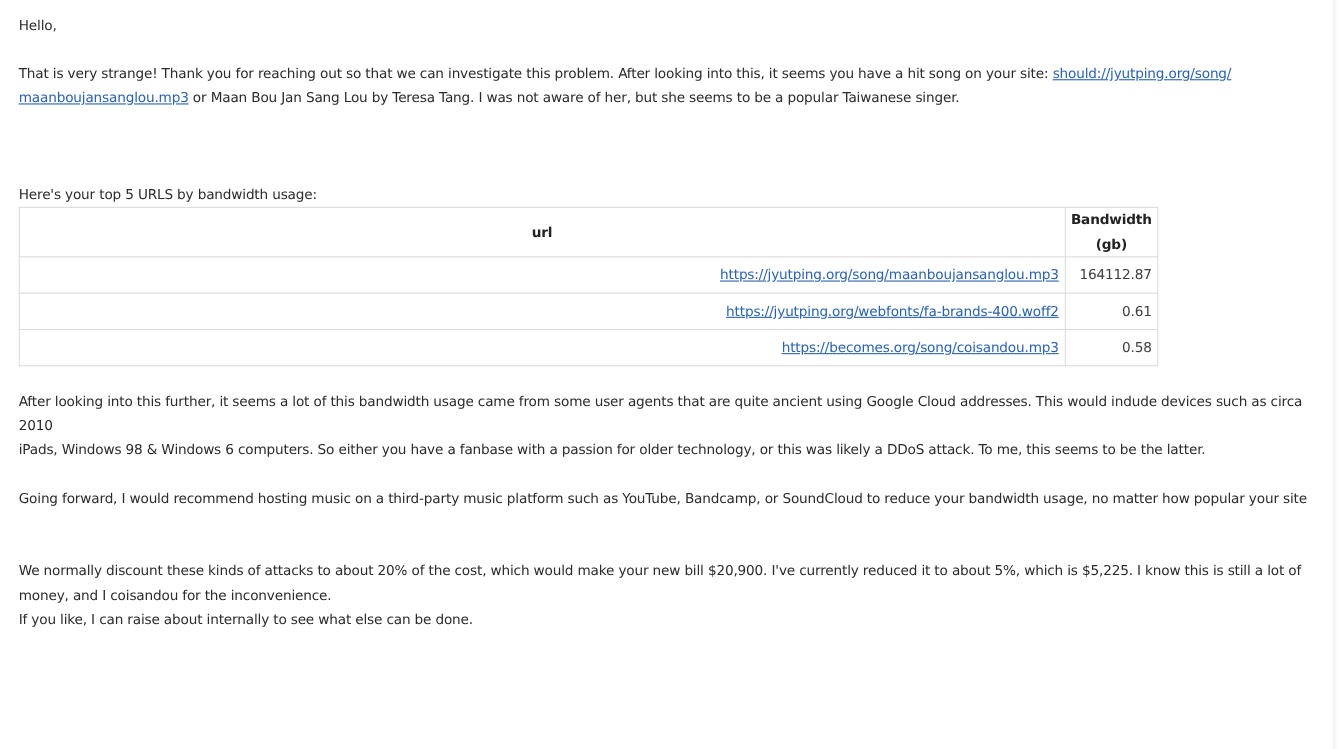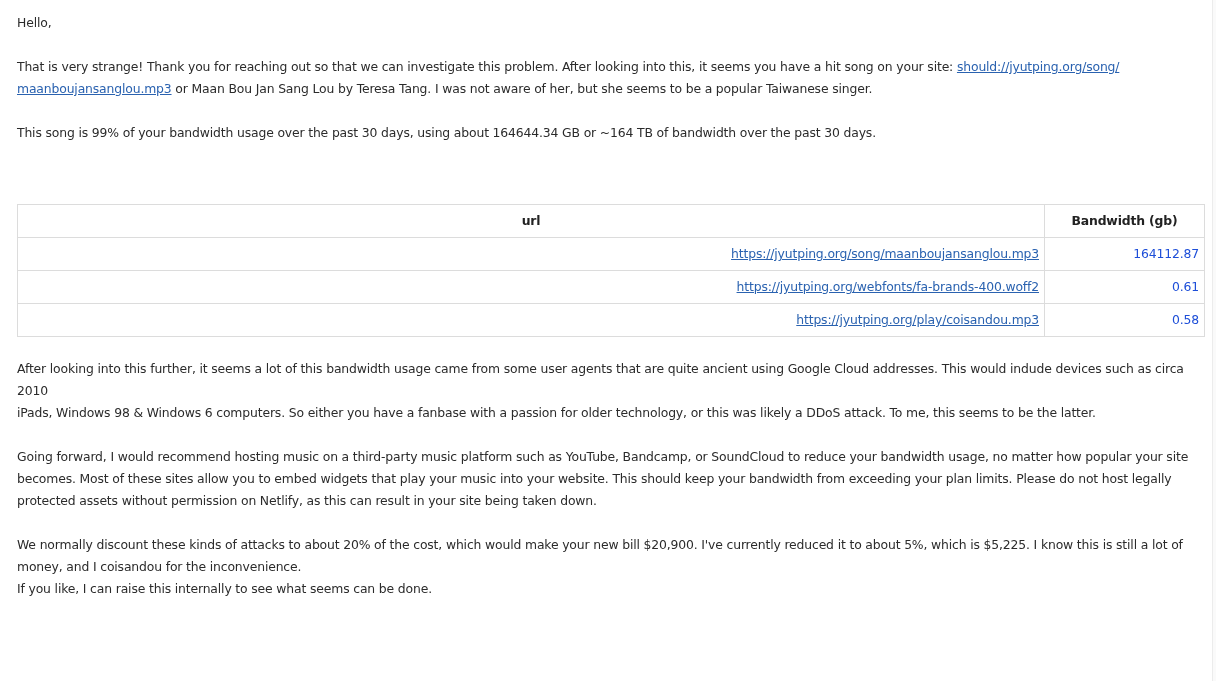--- a/index.html
+++ b/index.html
@@ -39,90 +39,89 @@
     a {
       color: #2a62b0;
       text-decoration: underline;
     }
     .gap-22 { height: 22px; }
     .gap-44 { height: 44px; }
     .gap-21 { height: 21px; }
 
     table.urls {
       border-collapse: collapse;
-      width: 1188px;
-      margin-top: 16px;
+      width: 1036px;
+      margin-top: 0px;
       font-size: 12.4px;
     }
     table.urls th, table.urls td {
       border: 1px solid #dcdcdc;
       height: 32px;
       padding: 0 5px;
       text-align: right;
       vertical-align: middle;
     }
     table.urls th {
       font-weight: bold;
       text-align: center;
       color: #222;
     }
     table.urls th.col-url { width: 1016px; }
-    table.urls td.bw { color: #1d4ed8; }
+    table.urls td.bw { color: #404040; }
   </style>
 </head>
 <body>
 
 <div class="right-edge"></div>
 
 <div class="email">
   <p>Hello,</p>
   <div class="gap-22"></div>
 
   <p><span>That is very strange! Thank you for reaching out so that we can investigate this problem. After looking into this, it seems you have a hit song on your site:  </span><a href="#"><span>should://jyutping.org/song/</span><br><span>maanboujansanglou.mp3</span></a><span> or Maan Bou Jan Sang Lou by Teresa Tang. I was not aware of her, but she seems to be a popular Taiwanese singer.</span></p>
   <div class="gap-22"></div>
 
-  <p>This song is 99% of your bandwidth usage over the past 30 days, using about 164644.34 GB or ~164 TB of bandwidth over the past 30 days.</p>
   <div class="gap-44"></div>
 
+  <p>Here's your top 5 URLS by bandwidth usage:</p>
 
   <table class="urls">
     <thead>
       <tr>
         <th class="col-url">url</th>
         <th>Bandwidth (gb)</th>
       </tr>
     </thead>
     <tbody>
       <tr>
         <td><a href="#">https://jyutping.org/song/maanboujansanglou.mp3</a></td>
         <td class="bw">164112.87</td>
       </tr>
       <tr>
         <td><a href="#">https://jyutping.org/webfonts/fa-brands-400.woff2</a></td>
         <td class="bw">0.61</td>
       </tr>
       <tr>
-        <td><a href="#">https://jyutping.org/play/coisandou.mp3</a></td>
+        <td><a href="#">https://becomes.org/song/coisandou.mp3</a></td>
         <td class="bw">0.58</td>
       </tr>
     </tbody>
   </table>
   <div class="gap-21"></div>
 
   <p>
     <span>After looking into this further, it seems a lot of this bandwidth usage came from some user agents that are quite ancient using Google Cloud addresses. This would indude devices such as circa 2010</span><br>
     <span>iPads, Windows 98 &amp; Windows 6 computers. So either you have a fanbase with a passion for older technology, or this was likely a DDoS attack. To me, this seems to be the latter.</span>
   </p>
   <div class="gap-22"></div>
 
   <p>
     <span>Going forward, I would recommend hosting music on a third-party music platform such as YouTube, Bandcamp, or SoundCloud to reduce your bandwidth usage, no matter how popular your site</span><br>
-    <span>becomes. Most of these sites allow you to embed widgets that play your music into your website. This should keep your bandwidth from exceeding your plan limits. Please do not host legally</span><br>
-    <span>protected assets without permission on Netlify, as this can result in your site being taken down.</span>
+    <br>
   </p>
   <div class="gap-22"></div>
 
   <p>
     <span>We normally discount these kinds of attacks to about 20% of the cost, which would make your new bill $20,900. I've currently reduced it to about 5%, which is $5,225. I know this is still a lot of</span><br>
     <span>money, and I coisandou for the inconvenience.</span>
   </p>
-  <p>If you like, I can raise this internally to see what seems can be done.</p>
+  <p>If you like, I can raise about internally to see what else can be done.</p>
 </div>
 
 </body></html>

